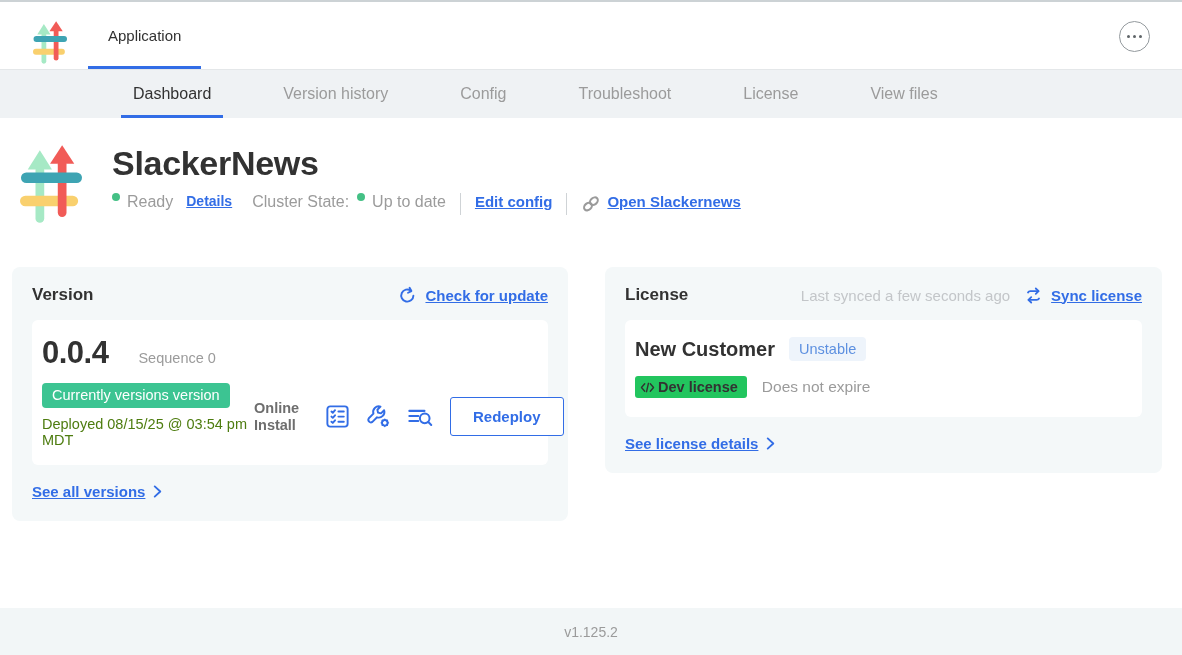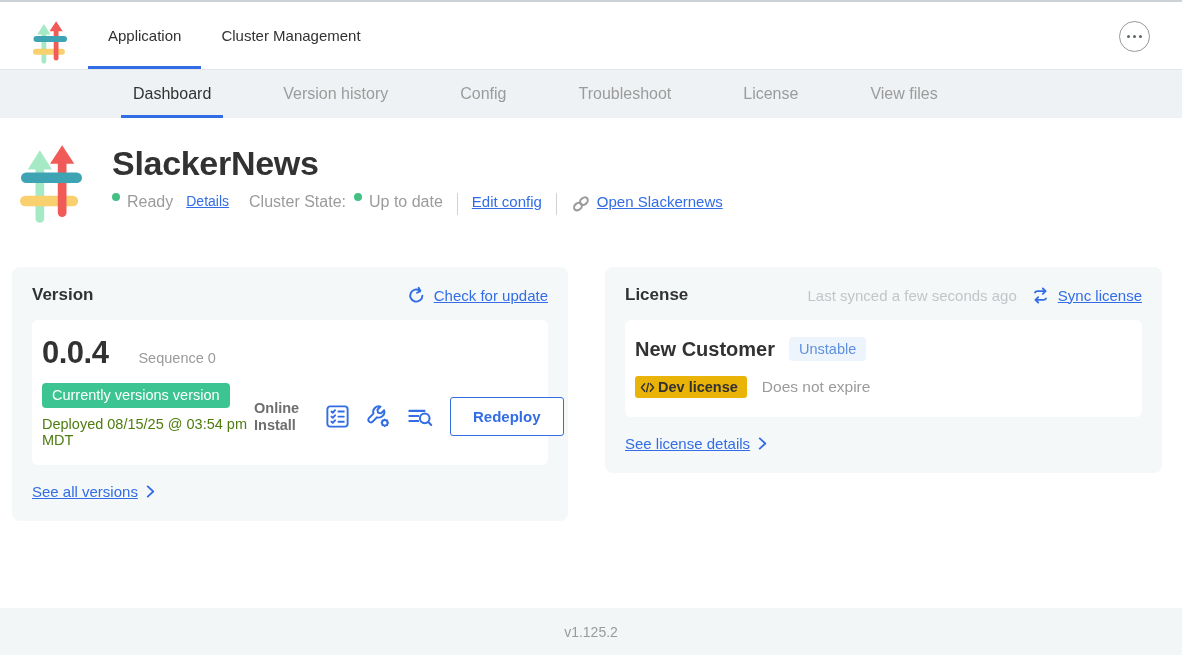--- a/index.html
+++ b/index.html
@@ -28,21 +28,21 @@
   .sub-tab.active::after { content:""; position:absolute; left:0; right:0; bottom:0; height:3px; background:#326de6; }
 
   
   main { flex:1; background:#fff; overflow:hidden; }
   .app-header { display:flex; padding:26px 0 0 20px; }
   .brand-large { width:62px; margin-top:1px; }
   .app-header-text { margin-left:30px; }
   h1.app-title { font-size:34px; font-weight:bold; letter-spacing:-0.3px; }
   .status-row { display:flex; margin-top:10px; font-size:16px; color:#9b9b9b; }
   .dot { width:8px; height:8px; border-radius:50%; background:#44c085; display:inline-block; margin-right:7px; }
-  .blue-link { color:#326de6; font-weight:normal; text-decoration:underline; cursor:pointer; }
+  .blue-link { color:#326de6; font-weight:bold; text-decoration:underline; cursor:pointer; }
   .status-row .details { font-size:14px; margin:0 20px 0 13px; }
   .status-row .cluster-label { margin-right:8px; }
   .status-row .divider { width:1px; height:22px; background:#cfd3d6; margin:0 14px; }
   .status-row .link-sm { font-size:15px; }
   .icon { display:inline-flex; align-items:center; justify-content:center; }
 
   
   .cards { display:flex; align-items:flex-start; gap:37px; padding:0 12px; margin-top:42px; }
   .card { background:#f4f8f9; border-radius:8px; padding:18px 20px 20px 20px; }
   .card.version { width:556px; }
@@ -67,21 +67,21 @@
   .action-icons { display:flex; align-items:center; gap:14px; margin-right:16px; }
   .action-icons .icon { cursor:pointer; }
   .redeploy-btn { background:#fff; border:1px solid #326de6; color:#326de6; font-weight:bold; font-size:15px;
                   border-radius:3px; padding:10px 22px; cursor:pointer; font-family:inherit; }
   .see-link { display:inline-flex; align-items:center; gap:7px; margin-top:18px; font-size:15px; }
 
   .customer-row { display:flex; align-items:center; gap:14px; }
   .customer-name { font-size:20px; font-weight:bold; }
   .channel-badge { background:#eef4fb; color:#5d90e0; font-size:14.5px; padding:4px 10px; border-radius:4px; }
   .license-meta { display:flex; align-items:center; margin-top:15px; }
-  .type-badge { display:inline-flex; align-items:center; gap:3px; background:#eab308; color:#323232;
+  .type-badge { display:inline-flex; align-items:center; gap:3px; background:#22c55e; color:#323232;
                 font-weight:bold; font-size:14.5px; padding:3px 9px 3px 5px; border-radius:3px; }
   .expires { color:#9b9b9b; font-size:15.5px; margin-left:15px; }
   .last-synced { color:#c3c6c9; font-size:15px; margin-right:14px; }
 
   
   footer { height:47px; background:#f2f6f7; display:flex; align-items:center; justify-content:center;
            font-size:14px; color:#9b9b9b; }
 </style>
 </head>
 <body>
@@ -103,23 +103,20 @@
 
   <header class="topnav">
     <span class="brand-small icon">
       <svg viewBox="0 0 64 82" width="34" height="44">
           <use href="#logo-shape"></use>
         </svg>
     </span>
     <nav class="topnav-tabs">
       <div class="top-tab active">
         <span>Application</span>
-      </div>
-      <div class="top-tab">
-        <span>Cluster Management</span>
       </div>
     </nav>
     <button class="overflow-btn">
       <i></i>
         <i></i>
         <i></i>
     </button>
   </header>
 
   <nav class="subnav">

